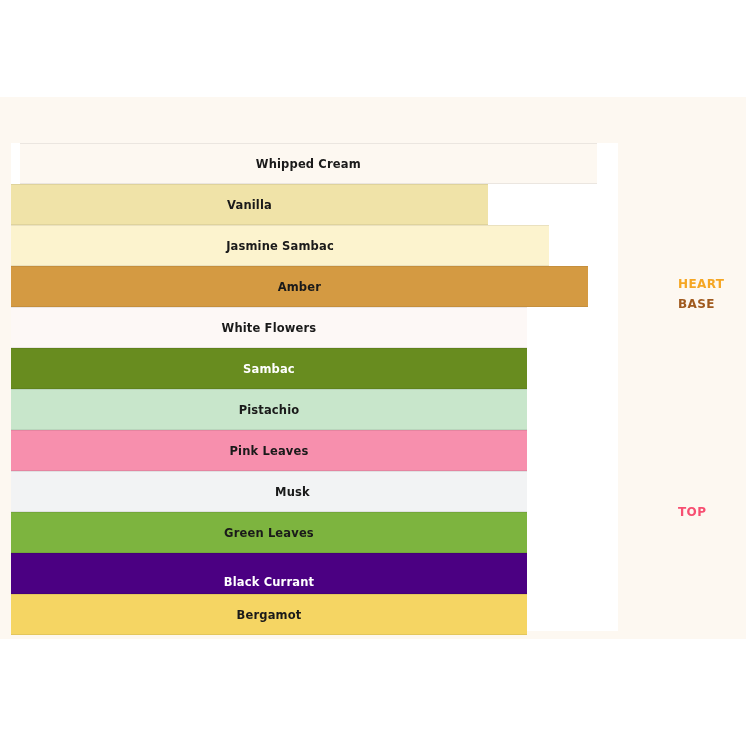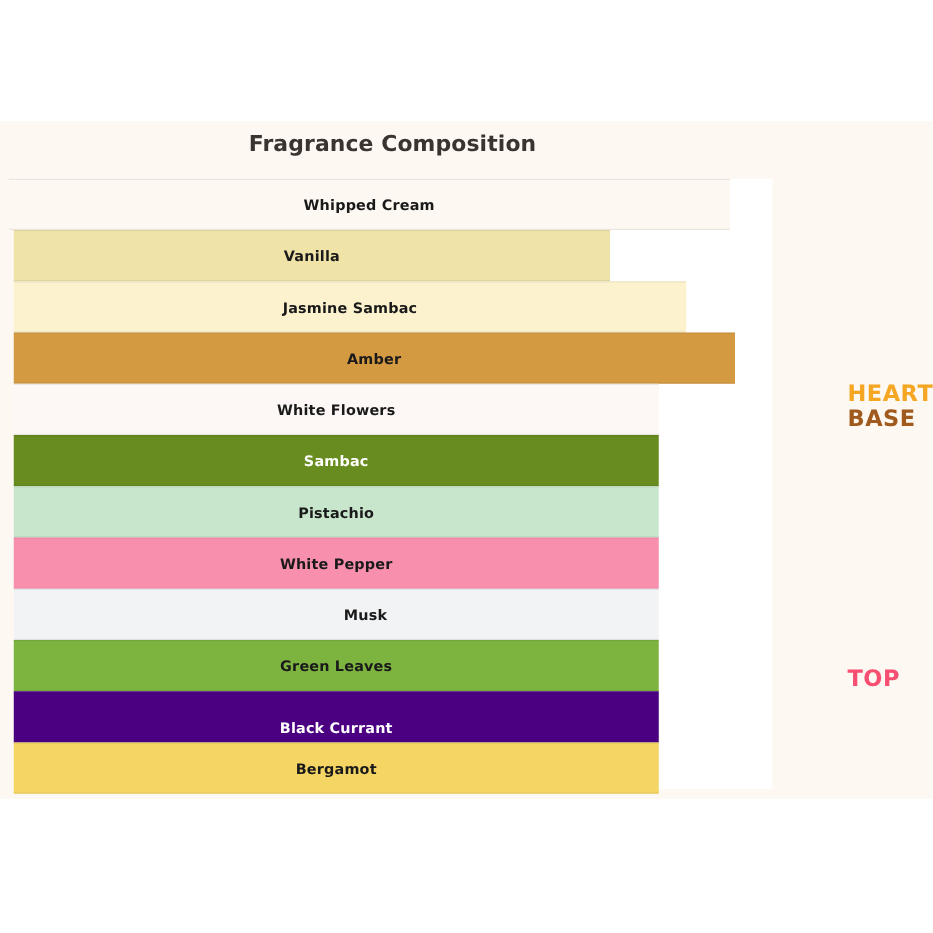--- a/index.html
+++ b/index.html
@@ -67,42 +67,40 @@
     position: relative;
     z-index: 3;
     font-size: 11.5px;
     font-weight: bold;
     white-space: nowrap;
     letter-spacing: 0.15px;
   }
 
   .side-label {
     position: absolute;
-    font-size: 18px;
+    font-size: 12px;
     font-weight: bold;
     letter-spacing: 0.4px;
     white-space: nowrap;
-    margin-top: 28px;
   }
 
   #group-heart { left: 678px; top: 180px; }
   #group-base  { left: 678px; top: 200px; }
   #group-top   { left: 678px; top: 408px; }
 </style>
 </head>
 <body>
 
 <div id="figure">
 
-  <div id="chart-title">Fragrance Composition</div>
 
   <div id="plot-area"></div>
 
   <div id="bars-layer">
-      <div class="bar-row" style="left: 7px; top: 46px; width: 576.65px;">
+      <div class="bar-row" style="left: 20px; top: 46px; width: 576.65px;">
         <div class="bar-fill" style="width: 100%; background: rgb(253, 248, 241);"></div>
         <span class="bar-label" style="color: rgb(26, 26, 26);">Whipped Cream</span>
       </div>
       <div class="bar-row" style="left: 11px; top: 87px; width: 477px;">
         <div class="bar-fill" style="width: 100%; background: rgb(240, 227, 168);"></div>
         <span class="bar-label" style="color: rgb(26, 26, 26);">Vanilla</span>
       </div>
       <div class="bar-row" style="left: 11px; top: 128px; width: 538px;">
         <div class="bar-fill" style="width: 100%; background: rgb(252, 243, 206);"></div>
         <span class="bar-label" style="color: rgb(26, 26, 26);">Jasmine Sambac</span>
@@ -118,21 +116,21 @@
       <div class="bar-row" style="left: 11px; top: 251px; width: 515.95px;">
         <div class="bar-fill" style="width: 100%; background: rgb(104, 140, 31);"></div>
         <span class="bar-label" style="color: rgb(255, 255, 255);">Sambac</span>
       </div>
       <div class="bar-row" style="left: 11px; top: 292px; width: 515.95px; border-radius: 17px;">
         <div class="bar-fill" style="width: 100%; background: rgb(200, 230, 203);"></div>
         <span class="bar-label" style="color: rgb(26, 26, 26);">Pistachio</span>
       </div>
       <div class="bar-row" style="left: 11px; top: 333px; width: 515.95px;">
         <div class="bar-fill" style="width: 100%; background: rgb(247, 143, 173);"></div>
-        <span class="bar-label" style="color: rgb(26, 26, 26);">White Pepper</span>
+        <span class="bar-label" style="color: rgb(26, 26, 26);">Pink Leaves</span>
       </div>
       <div class="bar-row" style="left: 11px; top: 374px; width: 515.95px;">
         <div class="bar-fill" style="width: 100%; background: rgb(242, 243, 244);"></div>
         <span class="bar-label" style="color: rgb(26, 26, 26); padding-left: 47px;">Musk</span>
       </div>
       <div class="bar-row" style="left: 11px; top: 415px; width: 515.95px;">
         <div class="bar-fill" style="width: 100%; background: rgb(125, 180, 63);"></div>
         <span class="bar-label" style="color: rgb(26, 26, 26);">Green Leaves</span>
       </div>
       <div class="bar-row" style="left: 11px; top: 456px; width: 515.95px;">

